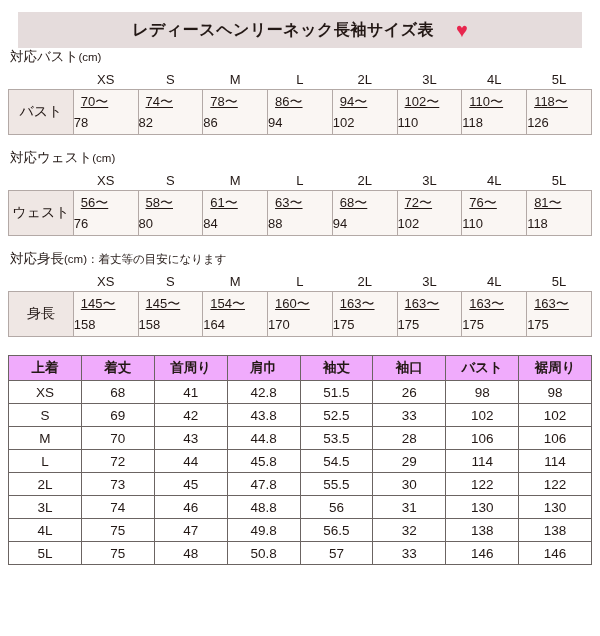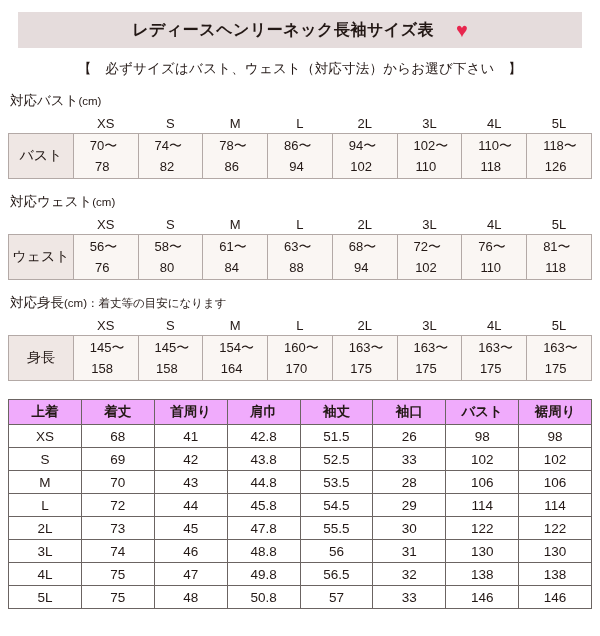--- a/index.html
+++ b/index.html
@@ -91,22 +91,22 @@
     background: #efe7e4;
     font-size: 14px;
     height: 44px;
     width: 66px;
   }
   .size-table .rng {
     height: 44px;
     line-height: 21px;
     background: #faf6f3;
   }
-  .rng .a { display: block; text-align: left; padding-left: 16px;}
-  .rng .b { display: block; text-align: center; padding-right: 7px;}
+  .rng .a { display: block; text-align: left; padding-left: 7px; text-decoration: underline;}
+  .rng .b { display: block; text-align: left; padding-right: 7px;}
 
   .tbl-bust { margin-bottom: 14px; }
   .tbl-waist { margin-bottom: 14px; }
   .tbl-height { margin-bottom: 18px; }
 
   
   .meas-table {
     border-collapse: collapse;
     width: 584px;
     table-layout: fixed;
@@ -135,21 +135,20 @@
 </head>
 <body>
 
 <div class="page">
 
   <div class="title-bar">
     <span class="title-text">レディースヘンリーネック長袖サイズ表</span>
     <span class="heart-icon">♥</span>
   </div>
 
-  <div class="lead-note">【　必ずサイズはバスト、ウェスト（対応寸法）からお選び下さい　】</div>
 
   <div class="caption">
     <span>対応バスト</span><span class="unit">(cm)</span>
   </div>
   <table class="size-table tbl-bust">
     <tbody>
         <tr>
       <td class="hdr-blank"></td>
       <td class="col-head">XS</td>
       <td class="col-head">S</td>

